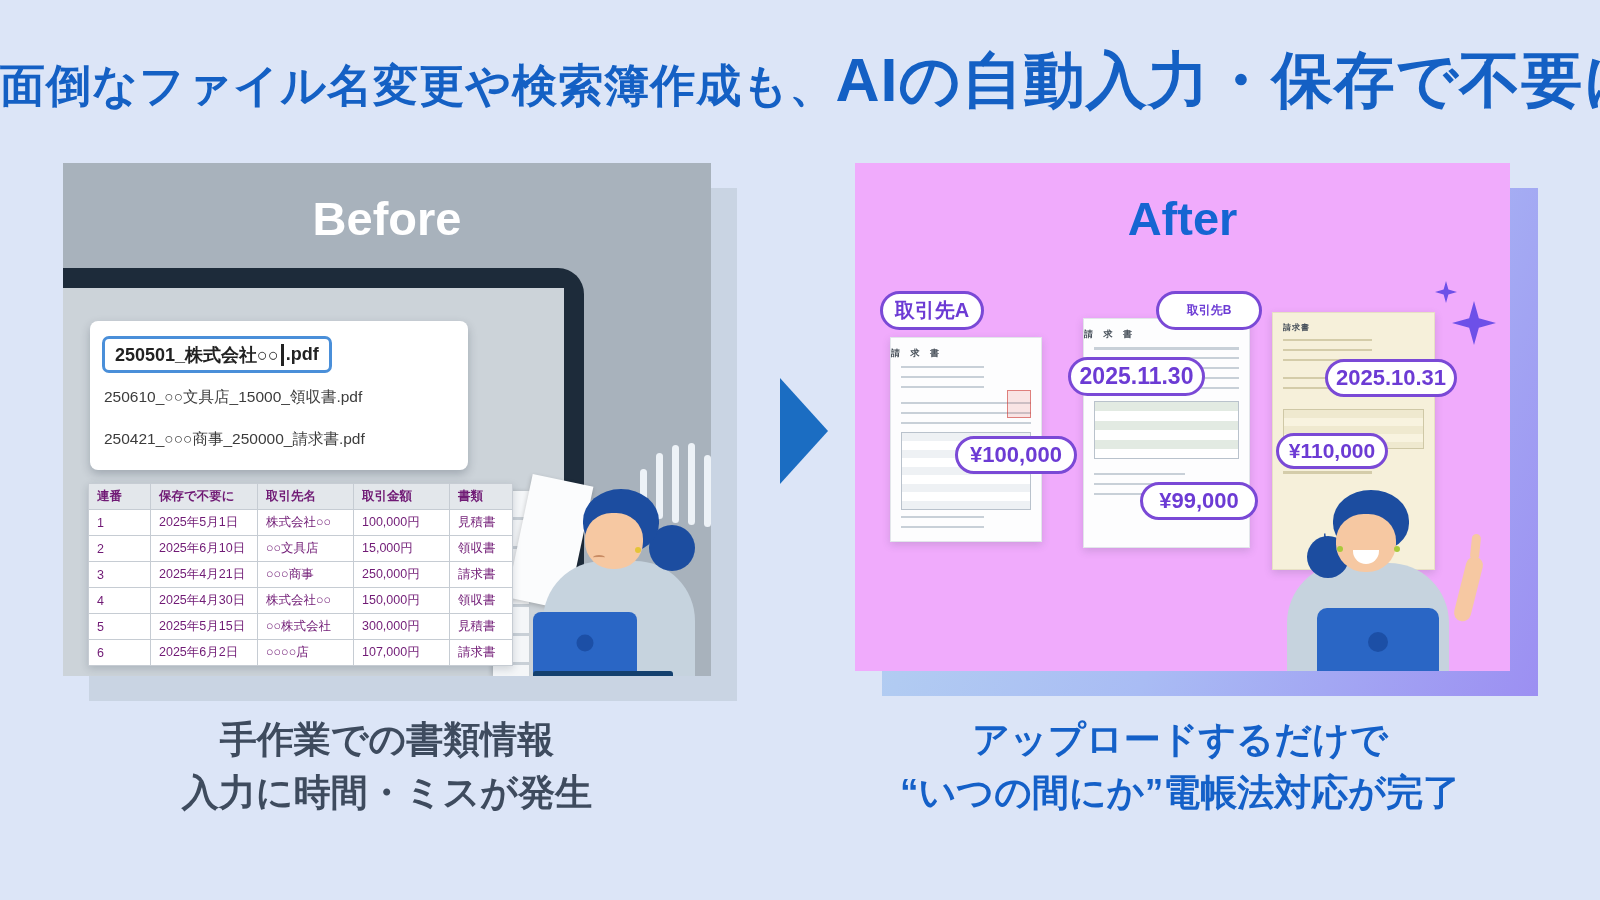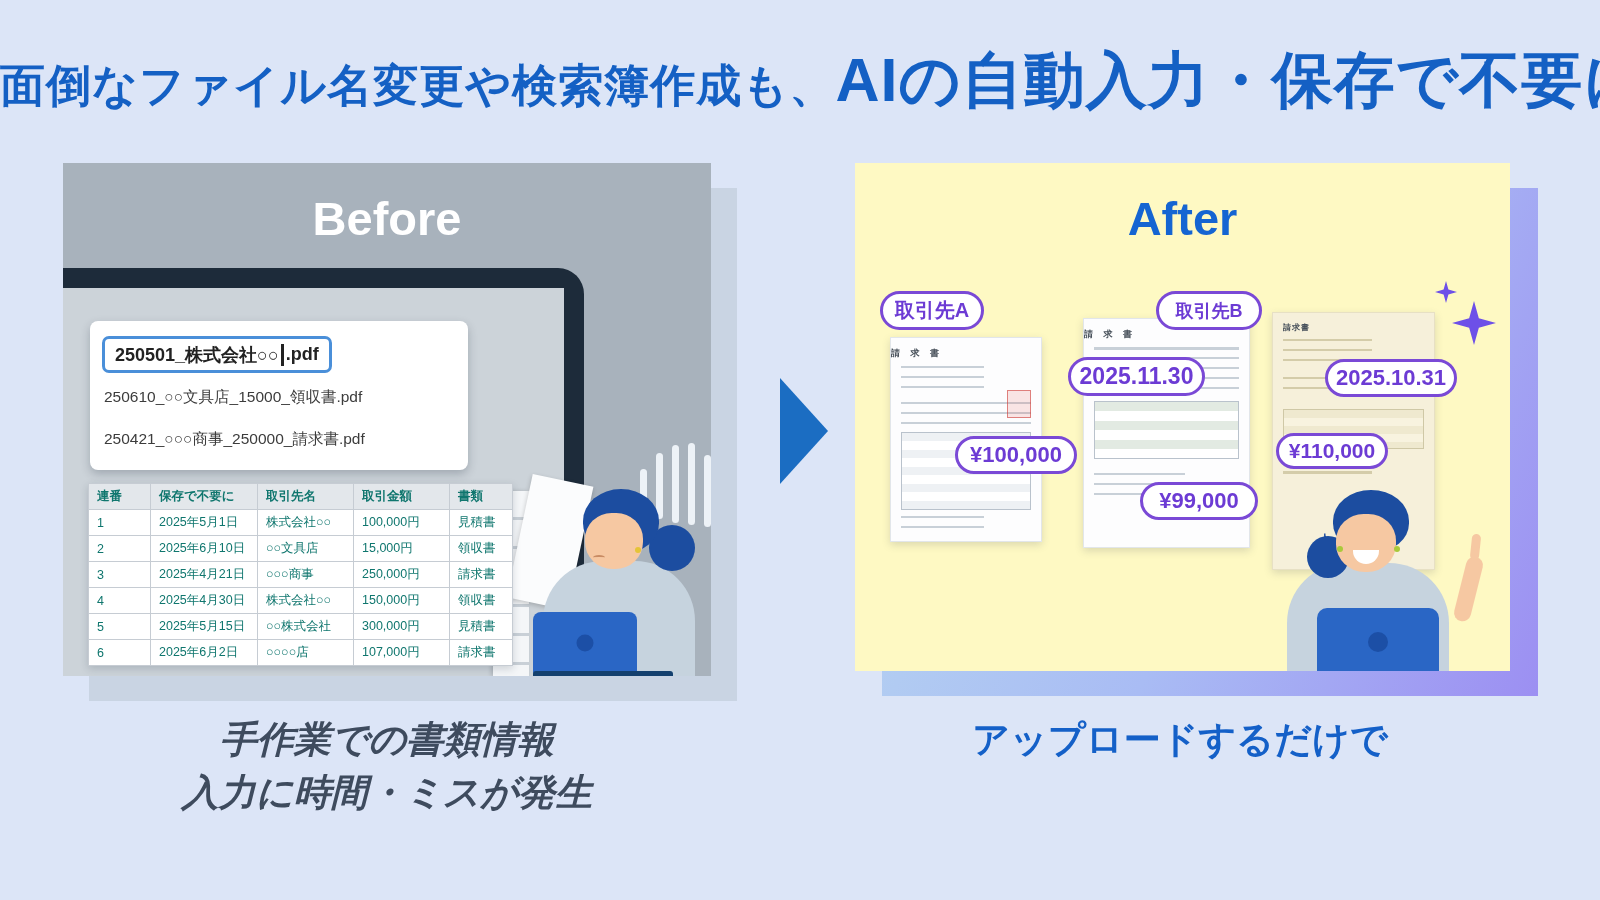--- a/index.html
+++ b/index.html
@@ -11,21 +11,21 @@
   .headline { position:absolute; top:40px; left:0; width:1600px; text-align:center; color:#1460c4; white-space:nowrap; }
   .headline .lead { font-size:45px; font-weight:800; letter-spacing:1px; }
   .headline .emph { font-size:61px; font-weight:800; letter-spacing:1px; }
 
   
   .before-shadow { position:absolute; left:89px; top:188px; width:648px; height:513px; background:#c9d4e3; }
   .after-shadow  { position:absolute; left:882px; top:188px; width:656px; height:508px;
                    background:linear-gradient(115deg,#b9daf0 0%,#a9bcf4 55%,#9c8ff2 100%); }
   .panel { position:absolute; top:163px; overflow:hidden; }
   .panel-before { left:63px;  width:648px; height:513px; background:#a8b2bc; }
-  .panel-after  { left:855px; width:655px; height:508px; background:#fef9c3;padding-left:31px; }
+  .panel-after  { left:855px; width:655px; height:508px; background:#f0abfc;padding-left:31px; }
   .panel-title { position:absolute; top:28px; left:0; width:100%; text-align:center; font-size:47px; font-weight:800; }
   .panel-before .panel-title { color:#ffffff;text-align:center; }
   .panel-after  .panel-title { color:#1565d2; }
 
   
   .monitor { position:absolute; left:0; top:105px; width:521px; height:408px; background:#1d2b3a; border-radius:0 26px 0 0; }
   .monitor-screen { position:absolute; left:0; top:20px; width:501px; height:388px; background:#ccd3d9; }
 
   
   .file-card { position:absolute; left:27px; top:158px; width:378px; height:149px; background:#ffffff;
@@ -33,21 +33,21 @@
   .file-input { position:absolute; left:12px; top:15px; height:37px; padding:0 10px; display:flex; align-items:center;
                 border:3px solid #4a8fd9; border-radius:7px; background:#fff; font-size:18px; font-weight:700; color:#222; }
   .file-input .caret { display:inline-block; width:3px; height:22px; background:#222; margin:0 2px; }
   .file-line { position:absolute; left:14px; font-size:15.5px; color:#3c3c3c; white-space:nowrap; }
   .file-line.f2 { top:66px;text-align:center; }
   .file-line.f3 { top:108px; }
 
   
   .before-table { position:absolute; left:25px; top:320px; width:424px; border-collapse:collapse; table-layout:fixed;
                   background:#fff; box-shadow:0 3px 8px rgba(30,45,60,.18); }
-  .before-table th, .before-table td { border:1px solid #c6ccd3; font-size:12.5px; color:#0f766e;
+  .before-table th, .before-table td { border:1px solid #c6ccd3; font-size:12.5px; color:#701a75;
                   padding:4px 8px; height:25px; text-align:left; white-space:nowrap; overflow:hidden; font-weight:400; }
   .before-table th { background:#e3e7eb; font-weight:700; }
   .before-table col:nth-child(1){width:62px;} .before-table col:nth-child(2){width:107px;}
   .before-table col:nth-child(3){width:96px;} .before-table col:nth-child(4){width:96px;}
   .before-table col:nth-child(5){width:63px;}
 
   
   .paper-stack { position:absolute; left:430px; top:328px; width:36px; height:185px; background:#f4f6f8;
                  background-image:repeating-linear-gradient(to bottom,#f4f6f8 0 26px,#c9d0d7 26px 29px); box-shadow:-2px 0 4px rgba(0,0,0,.15); }
   .stress-lines { position:absolute; left:577px; top:280px; display:flex; gap:9px; align-items:flex-start; }
@@ -101,37 +101,37 @@
   .doc3 .doc-grid { height:40px; border-color:#cfc8a6;
               background:repeating-linear-gradient(to bottom,#efe9cf 0 8px,#f8f3df 8px 16px); }
   .doc3 .doc-lines { background:repeating-linear-gradient(to bottom,#d4cca9 0 2.5px,transparent 2.5px 10px); }
   .stamp { position:absolute; right:10px; top:52px; width:24px; height:28px;
            border:1.5px solid rgba(205,60,55,.6); background:rgba(225,90,80,.15); }
 
   
   .pill { position:absolute; display:flex; align-items:center; justify-content:center; background:#ffffff;
           border:3.5px solid #7a49d6; border-radius:999px; color:#6c3bd4; font-weight:800; z-index:6; white-space:nowrap; }
   .pill-client-a { left:25px;  top:128px; width:104px; height:39px; font-size:20px; }
-  .pill-client-b { left:301px; top:128px; width:106px; height:39px; font-size:18px; }
+  .pill-client-b { left:301px; top:128px; width:106px; height:39px; font-size:12px; }
   .pill-date-b   { left:213px; top:194px; width:137px; height:39px; font-size:23px; }
   .pill-date-c   { left:470px; top:196px; width:132px; height:38px; font-size:22px; }
   .pill-amt-a    { left:100px; top:273px; width:122px; height:38px; font-size:22px; }
   .pill-amt-c    { left:421px; top:270px; width:112px; height:36px; font-size:21px; }
   .pill-amt-b    { left:285px; top:319px; width:118px; height:38px; font-size:22px; }
 
   
   .sparkle-big, .sparkle-small { position:absolute; background:#6d50e8;
       clip-path:polygon(50% 0,61% 39%,100% 50%,61% 61%,50% 100%,39% 61%,0 50%,39% 39%); }
   .sparkle-big   { left:597px; top:138px; width:44px; height:44px; }
   .sparkle-small { left:580px; top:118px; width:22px; height:22px; }
   .music-note { position:absolute; left:460px; top:358px; font-size:38px; color:#1c4da0; }
 
   
   .caption { position:absolute; top:713px; text-align:center; font-weight:800; font-size:37px; line-height:53px; }
-  .caption-before { left:63px;  width:648px; color:#3e4b5e;font-style:italic; }
+  .caption-before { left:63px;  width:648px; color:#3e4b5e; }
   .caption-after  { left:830px; width:700px; color:#1460c8; }
 </style>
 </head>
 <body>
 
 <div class="stage">
 
   <div class="headline">
     <span class="lead">面倒なファイル名変更や検索簿作成も、</span><span class="emph">AIの自動入力・保存で不要に！</span>
   </div>
@@ -299,15 +299,16 @@
         <div class="logo"></div>
       </div>
   </div>
 
   <div class="caption caption-before">
     <div>手作業での書類情報</div>
     <div>入力に時間・ミスが発生</div>
   </div>
   <div class="caption caption-after">
     <div>アップロードするだけで</div>
+    <div>“いつの間にか”電帳法対応が完了</div>
   </div>
 
 </div>
 
 </body></html>

